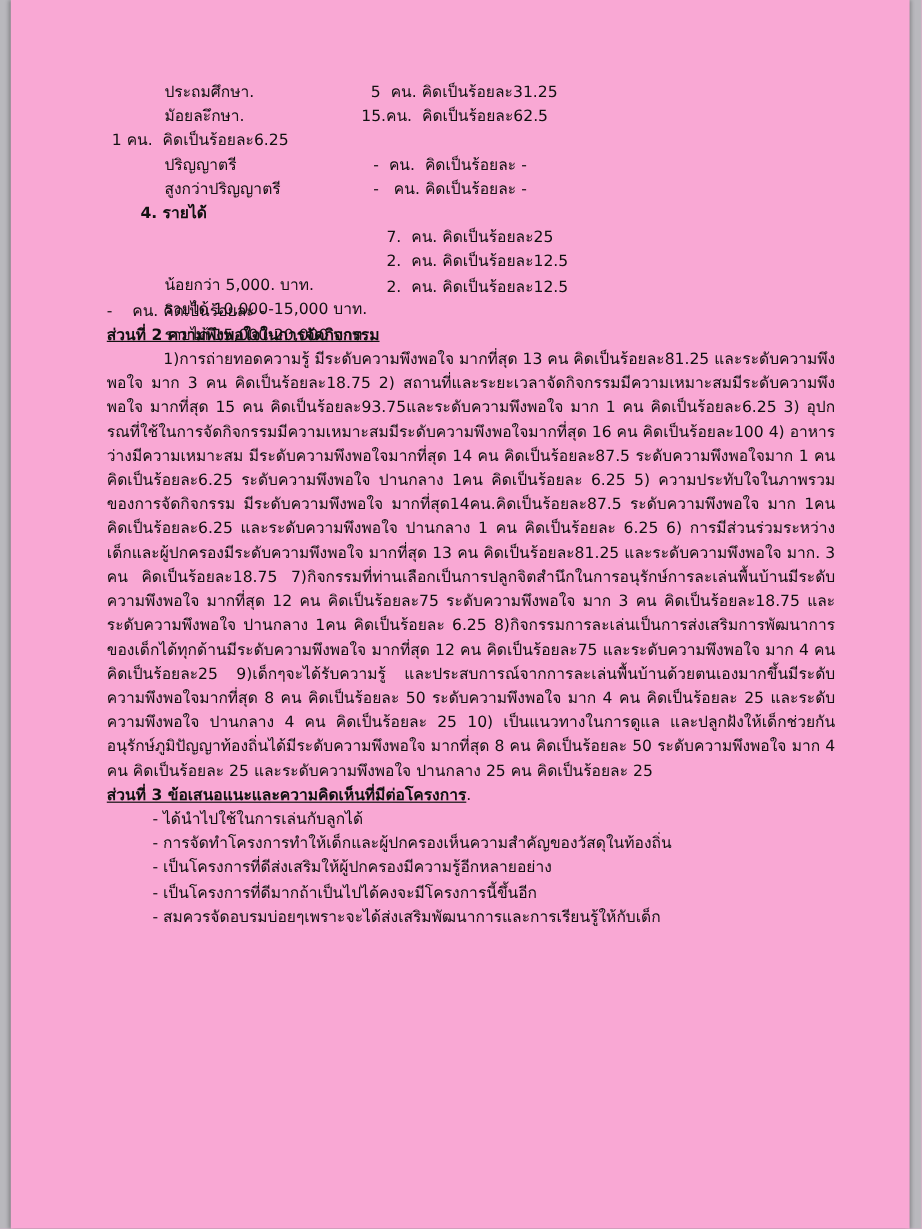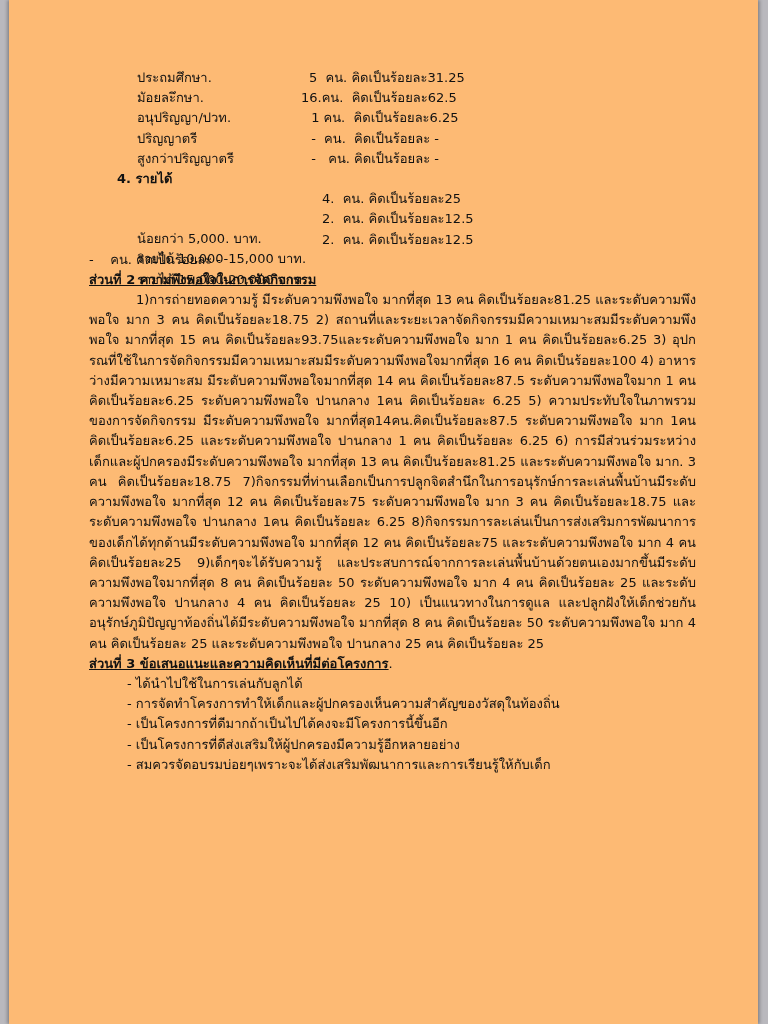--- a/index.html
+++ b/index.html
@@ -5,21 +5,21 @@
   html, body { margin: 0; padding: 0; }
   body {
     width: 768px; height: 1024px; overflow: hidden;
     background: #b9b8bd;
     font-family: "DejaVu Sans", "Liberation Sans", sans-serif;
     color: #111;
     position: relative;
   }
   .page {
     position: absolute; left: 9px; top: 0; width: 749px; height: 1024px;
-    background: #fdba74;
+    background: #f9a8d4;
     box-shadow: -2px 0 3px rgba(0,0,0,0.25), 2px 0 3px rgba(0,0,0,0.25);
   }
   .content {
     position: absolute; left: 80px; top: 68px; width: 607px;
     font-size: 13px; line-height: 20.2px;
   }
   .row { display: flex; white-space: nowrap; height: 20.2px; }
   .lbl { display: inline-block; }
   .edu .lbl { width: 170px; padding-left: 48px; }
   .inc .lbl { width: 185px; padding-left: 48px; margin-top: 40px; }
@@ -40,42 +40,41 @@
 <div class="page">
   <div class="content">
 
     <div class="edu">
       <div class="row">
           <span class="lbl">ประถมศึกษา.</span>
           <span class="val" style="white-space:pre;padding-left:2px">5  คน. คิดเป็นร้อยละ31.25</span>
         </div>
       <div class="row">
           <span class="lbl">มัอยละึกษา.</span>
-          <span class="val" style="white-space:pre;margin-left:-6px">16.คน.  คิดเป็นร้อยละ62.5</span>
+          <span class="val" style="white-space:pre;margin-left:-6px">15.คน.  คิดเป็นร้อยละ62.5</span>
         </div>
       <div class="row">
-          <span class="lbl">อนุปริญญา/ปวท.</span>
           <span class="val" style="white-space:pre"> 1 คน.  คิดเป็นร้อยละ6.25</span>
         </div>
       <div class="row">
           <span class="lbl">ปริญญาตรี</span>
           <span class="val" style="white-space:pre"> -  คน.  คิดเป็นร้อยละ -</span>
         </div>
       <div class="row">
           <span class="lbl">สูงกว่าปริญญาตรี</span>
           <span class="val" style="white-space:pre"> -   คน. คิดเป็นร้อยละ -</span>
         </div>
     </div>
 
     <div class="row sub-heading">4. รายได้</div>
 
     <div class="inc">
       <div class="row">
           <span class="lbl">น้อยกว่า 5,000. บาท.</span>
-          <span class="val" style="white-space:pre">4.  คน. คิดเป็นร้อยละ25</span>
+          <span class="val" style="white-space:pre">7.  คน. คิดเป็นร้อยละ25</span>
         </div>
       <div class="row">
           <span class="lbl">รายได้ 10,000-15,000 บาท.</span>
           <span class="val" style="white-space:pre">2.  คน. คิดเป็นร้อยละ12.5</span>
         </div>
       <div class="row">
           <span class="lbl">รายได้ 15,000-20,000 บาท.</span>
           <span class="val" style="white-space:pre">2.  คน. คิดเป็นร้อยละ12.5</span>
         </div>
       <div class="row">
@@ -86,19 +85,19 @@
     <div class="row section-heading">ส่วนที่ 2 ความพึงพอใจในการจัดกิจกรรม</div>
     <p class="para">1)การถ่ายทอดความรู้ มีระดับความพึงพอใจ มากที่สุด 13 คน คิดเป็นร้อยละ81.25 และระดับความพึงพอใจ มาก 3 คน คิดเป็นร้อยละ18.75   2) สถานที่และระยะเวลาจัดกิจกรรมมีความเหมาะสมมีระดับความพึงพอใจ มากที่สุด 15 คน คิดเป็นร้อยละ93.75และระดับความพึงพอใจ มาก 1 คน คิดเป็นร้อยละ6.25 3) อุปกรณที่ใช้ในการจัดกิจกรรมมีความเหมาะสมมีระดับความพึงพอใจมากที่สุด 16 คน คิดเป็นร้อยละ100 4) อาหารว่างมีความเหมาะสม มีระดับความพึงพอใจมากที่สุด 14 คน คิดเป็นร้อยละ87.5 ระดับความพึงพอใจมาก 1 คน คิดเป็นร้อยละ6.25 ระดับความพึงพอใจ ปานกลาง 1คน คิดเป็นร้อยละ 6.25 5) ความประทับใจในภาพรวมของการจัดกิจกรรม มีระดับความพึงพอใจ มากที่สุด14คน.คิดเป็นร้อยละ87.5 ระดับความพึงพอใจ มาก 1คน คิดเป็นร้อยละ6.25 และระดับความพึงพอใจ ปานกลาง 1   คน คิดเป็นร้อยละ 6.25 6) การมีส่วนร่วมระหว่างเด็กและผู้ปกครองมีระดับความพึงพอใจ มากที่สุด 13 คน คิดเป็นร้อยละ81.25 และระดับความพึงพอใจ มาก. 3 คน คิดเป็นร้อยละ18.75 7)กิจกรรมที่ท่านเลือกเป็นการปลูกจิตสำนึกในการอนุรักษ์การละเล่นพื้นบ้านมีระดับความพึงพอใจ มากที่สุด 12 คน คิดเป็นร้อยละ75 ระดับความพึงพอใจ มาก 3 คน คิดเป็นร้อยละ18.75 และระดับความพึงพอใจ ปานกลาง 1คน คิดเป็นร้อยละ 6.25 8)กิจกรรมการละเล่นเป็นการส่งเสริมการพัฒนาการของเด็กได้ทุกด้านมีระดับความพึงพอใจ มากที่สุด 12 คน คิดเป็นร้อยละ75 และระดับความพึงพอใจ มาก 4 คน คิดเป็นร้อยละ25  9)เด็กๆจะได้รับความรู้  และประสบการณ์จากการละเล่นพื้นบ้านด้วยตนเองมากขึ้นมีระดับความพึงพอใจมากที่สุด 8 คน คิดเป็นร้อยละ 50 ระดับความพึงพอใจ มาก 4 คน คิดเป็นร้อยละ 25 และระดับความพึงพอใจ ปานกลาง 4 คน คิดเป็นร้อยละ 25 10)  เป็นแนวทางในการดูแล  และปลูกฝังให้เด็กช่วยกันอนุรักษ์ภูมิปัญญาท้องถิ่นได้มีระดับความพึงพอใจ มากที่สุด 8 คน คิดเป็นร้อยละ 50 ระดับความพึงพอใจ มาก 4 คน คิดเป็นร้อยละ 25 และระดับความพึงพอใจ ปานกลาง 25 คน คิดเป็นร้อยละ 25</p>
 
     <div class="row">
       <span class="section-heading">ส่วนที่ 3 ข้อเสนอแนะและความคิดเห็นที่มีต่อโครงการ</span>
         <span>.</span>
     </div>
     <ul class="bullets">
       <li>- ได้นำไปใช้ในการเล่นกับลูกได้</li>
       <li>- การจัดทำโครงการทำให้เด็กและผู้ปกครองเห็นความสำคัญของวัสดุในท้องถิ่น</li>
+      <li>- เป็นโครงการที่ดีส่งเสริมให้ผู้ปกครองมีความรู้อีกหลายอย่าง</li>
       <li>- เป็นโครงการที่ดีมากถ้าเป็นไปได้คงจะมีโครงการนี้ขึ้นอีก</li>
-      <li>- เป็นโครงการที่ดีส่งเสริมให้ผู้ปกครองมีความรู้อีกหลายอย่าง</li>
       <li>- สมควรจัดอบรมบ่อยๆเพราะจะได้ส่งเสริมพัฒนาการและการเรียนรู้ให้กับเด็ก</li>
     </ul>
 
   </div>
 </div>
 
 </body></html>

